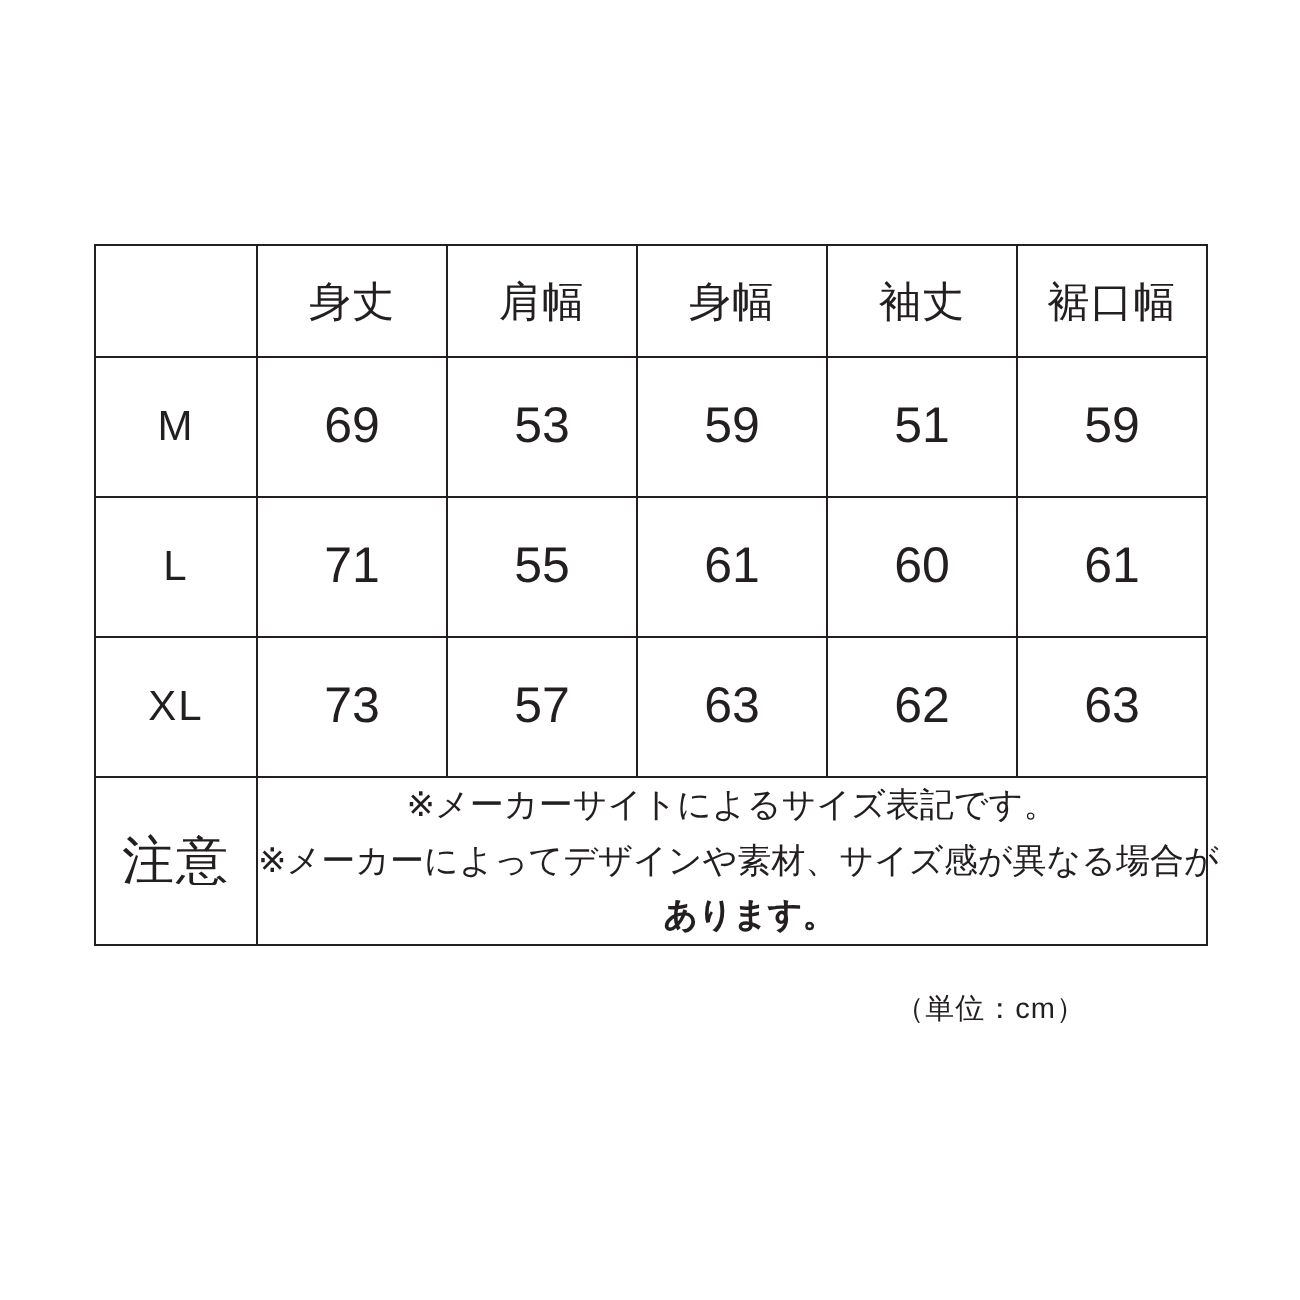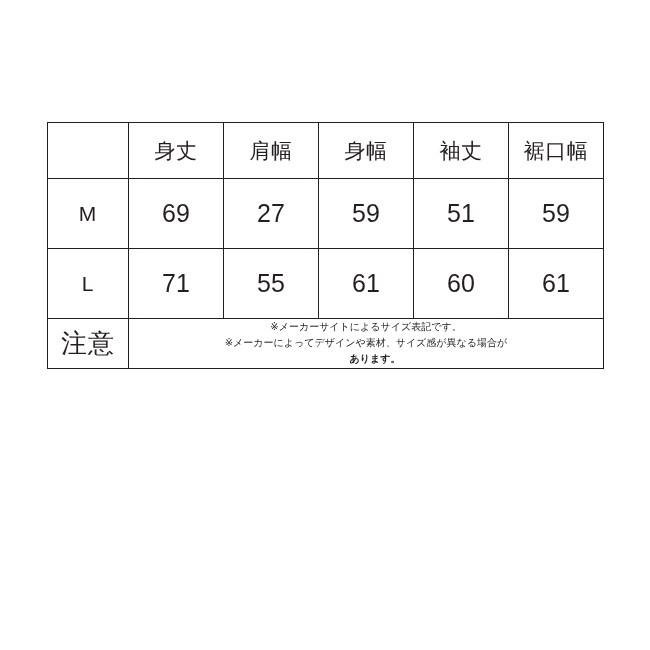--- a/index.html
+++ b/index.html
@@ -61,21 +61,21 @@
   td.value {
     font-size: 25px;
   }
   tr.note-row td.row-label {
     font-size: 26px;
     letter-spacing: 1px;
   }
   td.note-cell {
     text-align: left;
     padding: 14px 14px 14px 14px;
-    font-size: 10px;
+    font-size: 17px;
     line-height: 1.62;
     margin-top: 46px;
   }
   td.note-cell .note-line {
     display: block;
     white-space: nowrap;
   }
   td.note-cell .note-line.indent {
     padding-left: 18px;
     font-weight: bold;
@@ -111,39 +111,48 @@
           <th class="head-cell">肩幅</th>
           <th class="head-cell">身幅</th>
           <th class="head-cell">袖丈</th>
           <th class="head-cell">裾口幅</th>
         </tr>
       </thead>
       <tbody>
         <tr class="size-row">
           <td class="row-label">M</td>
           <td class="value">69</td>
-          <td class="value">27</td>
+          <td class="value">53</td>
           <td class="value">59</td>
           <td class="value">51</td>
           <td class="value">59</td>
         </tr>
         <tr class="size-row">
           <td class="row-label">L</td>
           <td class="value">71</td>
           <td class="value">55</td>
           <td class="value">61</td>
           <td class="value">60</td>
           <td class="value">61</td>
+        </tr>
+        <tr class="size-row">
+          <td class="row-label">XL</td>
+          <td class="value">73</td>
+          <td class="value">57</td>
+          <td class="value">63</td>
+          <td class="value">62</td>
+          <td class="value">63</td>
         </tr>
         <tr class="note-row">
           <td class="row-label">注意</td>
           <td class="note-cell" colspan="5">
             <span class="note-line">※メーカーサイトによるサイズ表記です。</span>
             <span class="note-line">※メーカーによってデザインや素材、サイズ感が異なる場合が</span>
             <span class="note-line indent">あります。</span>
           </td>
         </tr>
       </tbody>
     </table>
   </div>
 
+  <div class="unit">（単位：cm）</div>
 
 </div>
 
 </body></html>

